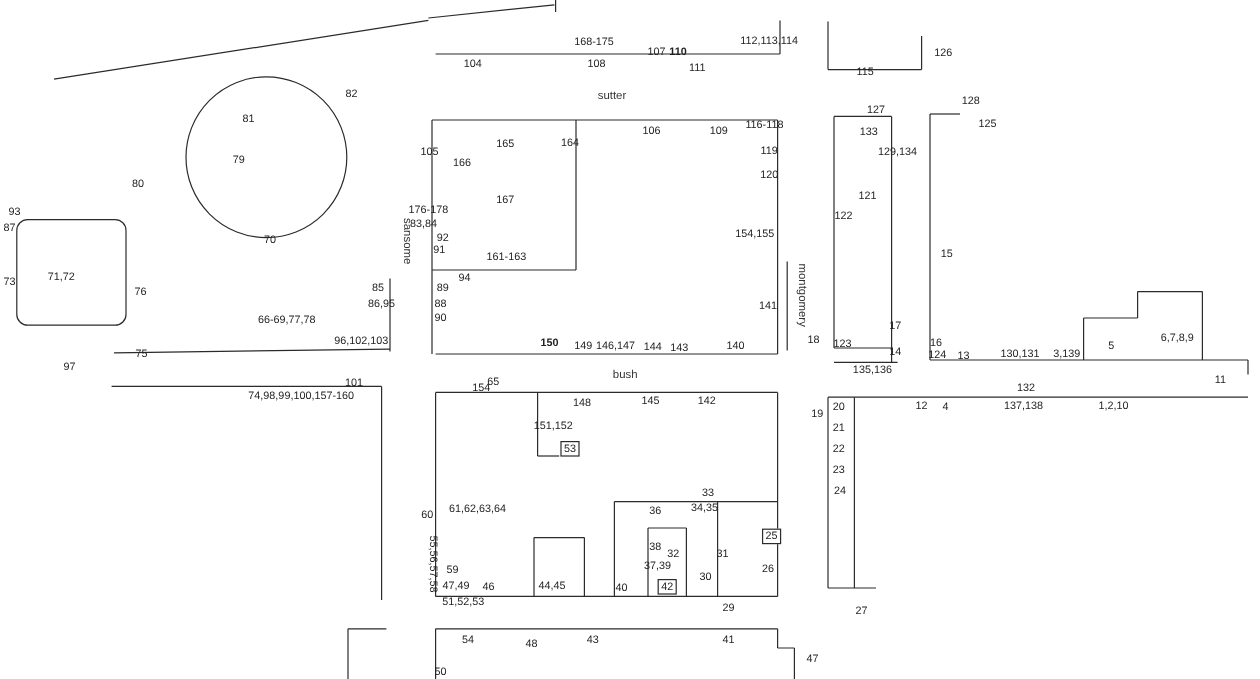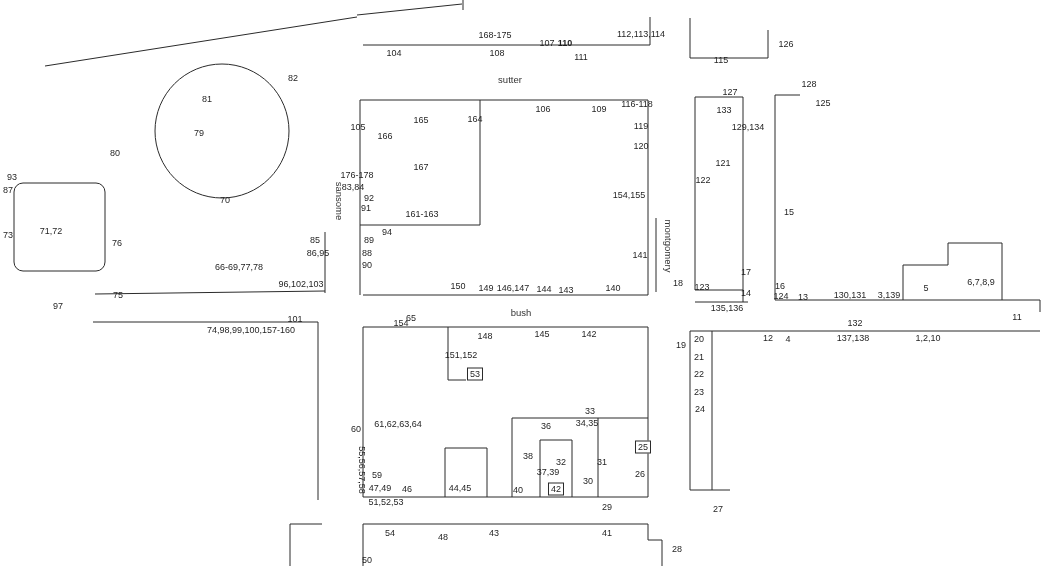--- a/index.html
+++ b/index.html
@@ -169,21 +169,21 @@
       <span class="map-label" style="left: 117px; top: 243px;">76</span>
       <span class="map-label" style="left: 318px; top: 253px;">86,95</span>
       <span class="map-label" style="left: 367px; top: 253px;">88</span>
       <span class="map-label" style="left: 367px; top: 265px;">90</span>
       <span class="map-label" style="left: 239px; top: 267px;">66-69,77,78</span>
       <span class="map-label" style="left: 640px; top: 255px;">141</span>
       <span class="map-label rot street" style="left: 668px; top: 246px;">montgomery</span>
       <span class="map-label" style="left: 746px; top: 272px;">17</span>
       <span class="map-label" style="left: 678px; top: 283px;">18</span>
       <span class="map-label" style="left: 301px; top: 284px;">96,102,103</span>
-      <span class="map-label" style="left: 458px; top: 286px;">150</span>
+      <span class="map-label" style="left: 458px; top: 286px; font-weight: bold;">150</span>
       <span class="map-label" style="left: 486px; top: 288px;">149</span>
       <span class="map-label" style="left: 513px; top: 288px;">146,147</span>
       <span class="map-label" style="left: 544px; top: 289px;">144</span>
       <span class="map-label" style="left: 566px; top: 290px;">143</span>
       <span class="map-label" style="left: 613px; top: 288px;">140</span>
       <span class="map-label" style="left: 780px; top: 286px;">16</span>
       <span class="map-label" style="left: 781px; top: 296px;">124</span>
       <span class="map-label" style="left: 803px; top: 297px;">13</span>
       <span class="map-label" style="left: 850px; top: 295px;">130,131</span>
       <span class="map-label" style="left: 889px; top: 295px;">3,139</span>
@@ -215,37 +215,37 @@
       <span class="map-label" style="left: 699px; top: 357px;">21</span>
       <span class="map-label" style="left: 699px; top: 374px;">22</span>
       <span class="map-label" style="left: 699px; top: 392px;">23</span>
       <span class="map-label" style="left: 700px; top: 409px;">24</span>
       <span class="map-label" style="left: 590px; top: 411px;">33</span>
       <span class="map-label" style="left: 587px; top: 423px;">34,35</span>
       <span class="map-label" style="left: 398px; top: 424px;">61,62,63,64</span>
       <span class="map-label" style="left: 356px; top: 429px;">60</span>
       <span class="map-label" style="left: 546px; top: 426px;">36</span>
       <span class="map-label boxed" style="left: 643px; top: 447px;">25</span>
-      <span class="map-label" style="left: 528px; top: 456px; text-align: right;">38</span>
+      <span class="map-label" style="left: 546px; top: 456px; text-align: right;">38</span>
       <span class="map-label" style="left: 561px; top: 462px;">32</span>
       <span class="map-label" style="left: 602px; top: 462px;">31</span>
       <span class="map-label" style="left: 377px; top: 475px;">59</span>
       <span class="map-label" style="left: 548px; top: 472px;">37,39</span>
       <span class="map-label" style="left: 640px; top: 474px;">26</span>
       <span class="map-label rot" style="left: 361px; top: 470px;">55,56,57,58</span>
       <span class="map-label" style="left: 380px; top: 488px;">47,49</span>
       <span class="map-label" style="left: 407px; top: 489px;">46</span>
       <span class="map-label" style="left: 460px; top: 488px;">44,45</span>
       <span class="map-label" style="left: 518px; top: 490px;">40</span>
       <span class="map-label" style="left: 588px; top: 481px;">30</span>
       <span class="map-label boxed" style="left: 556px; top: 489px;">42</span>
       <span class="map-label" style="left: 607px; top: 507px;">29</span>
       <span class="map-label" style="left: 718px; top: 509px;">27</span>
       <span class="map-label" style="left: 386px; top: 502px;">51,52,53</span>
       <span class="map-label" style="left: 390px; top: 533px;">54</span>
       <span class="map-label" style="left: 443px; top: 537px;">48</span>
       <span class="map-label" style="left: 494px; top: 533px;">43</span>
       <span class="map-label" style="left: 607px; top: 533px;">41</span>
-      <span class="map-label" style="left: 677px; top: 549px;">28</span>
+      <span class="map-label" style="left: 677px; top: 549px;">47</span>
       <span class="map-label" style="left: 367px; top: 560px;">50</span>
     </div>
 
 </div>
 
 </body></html>

